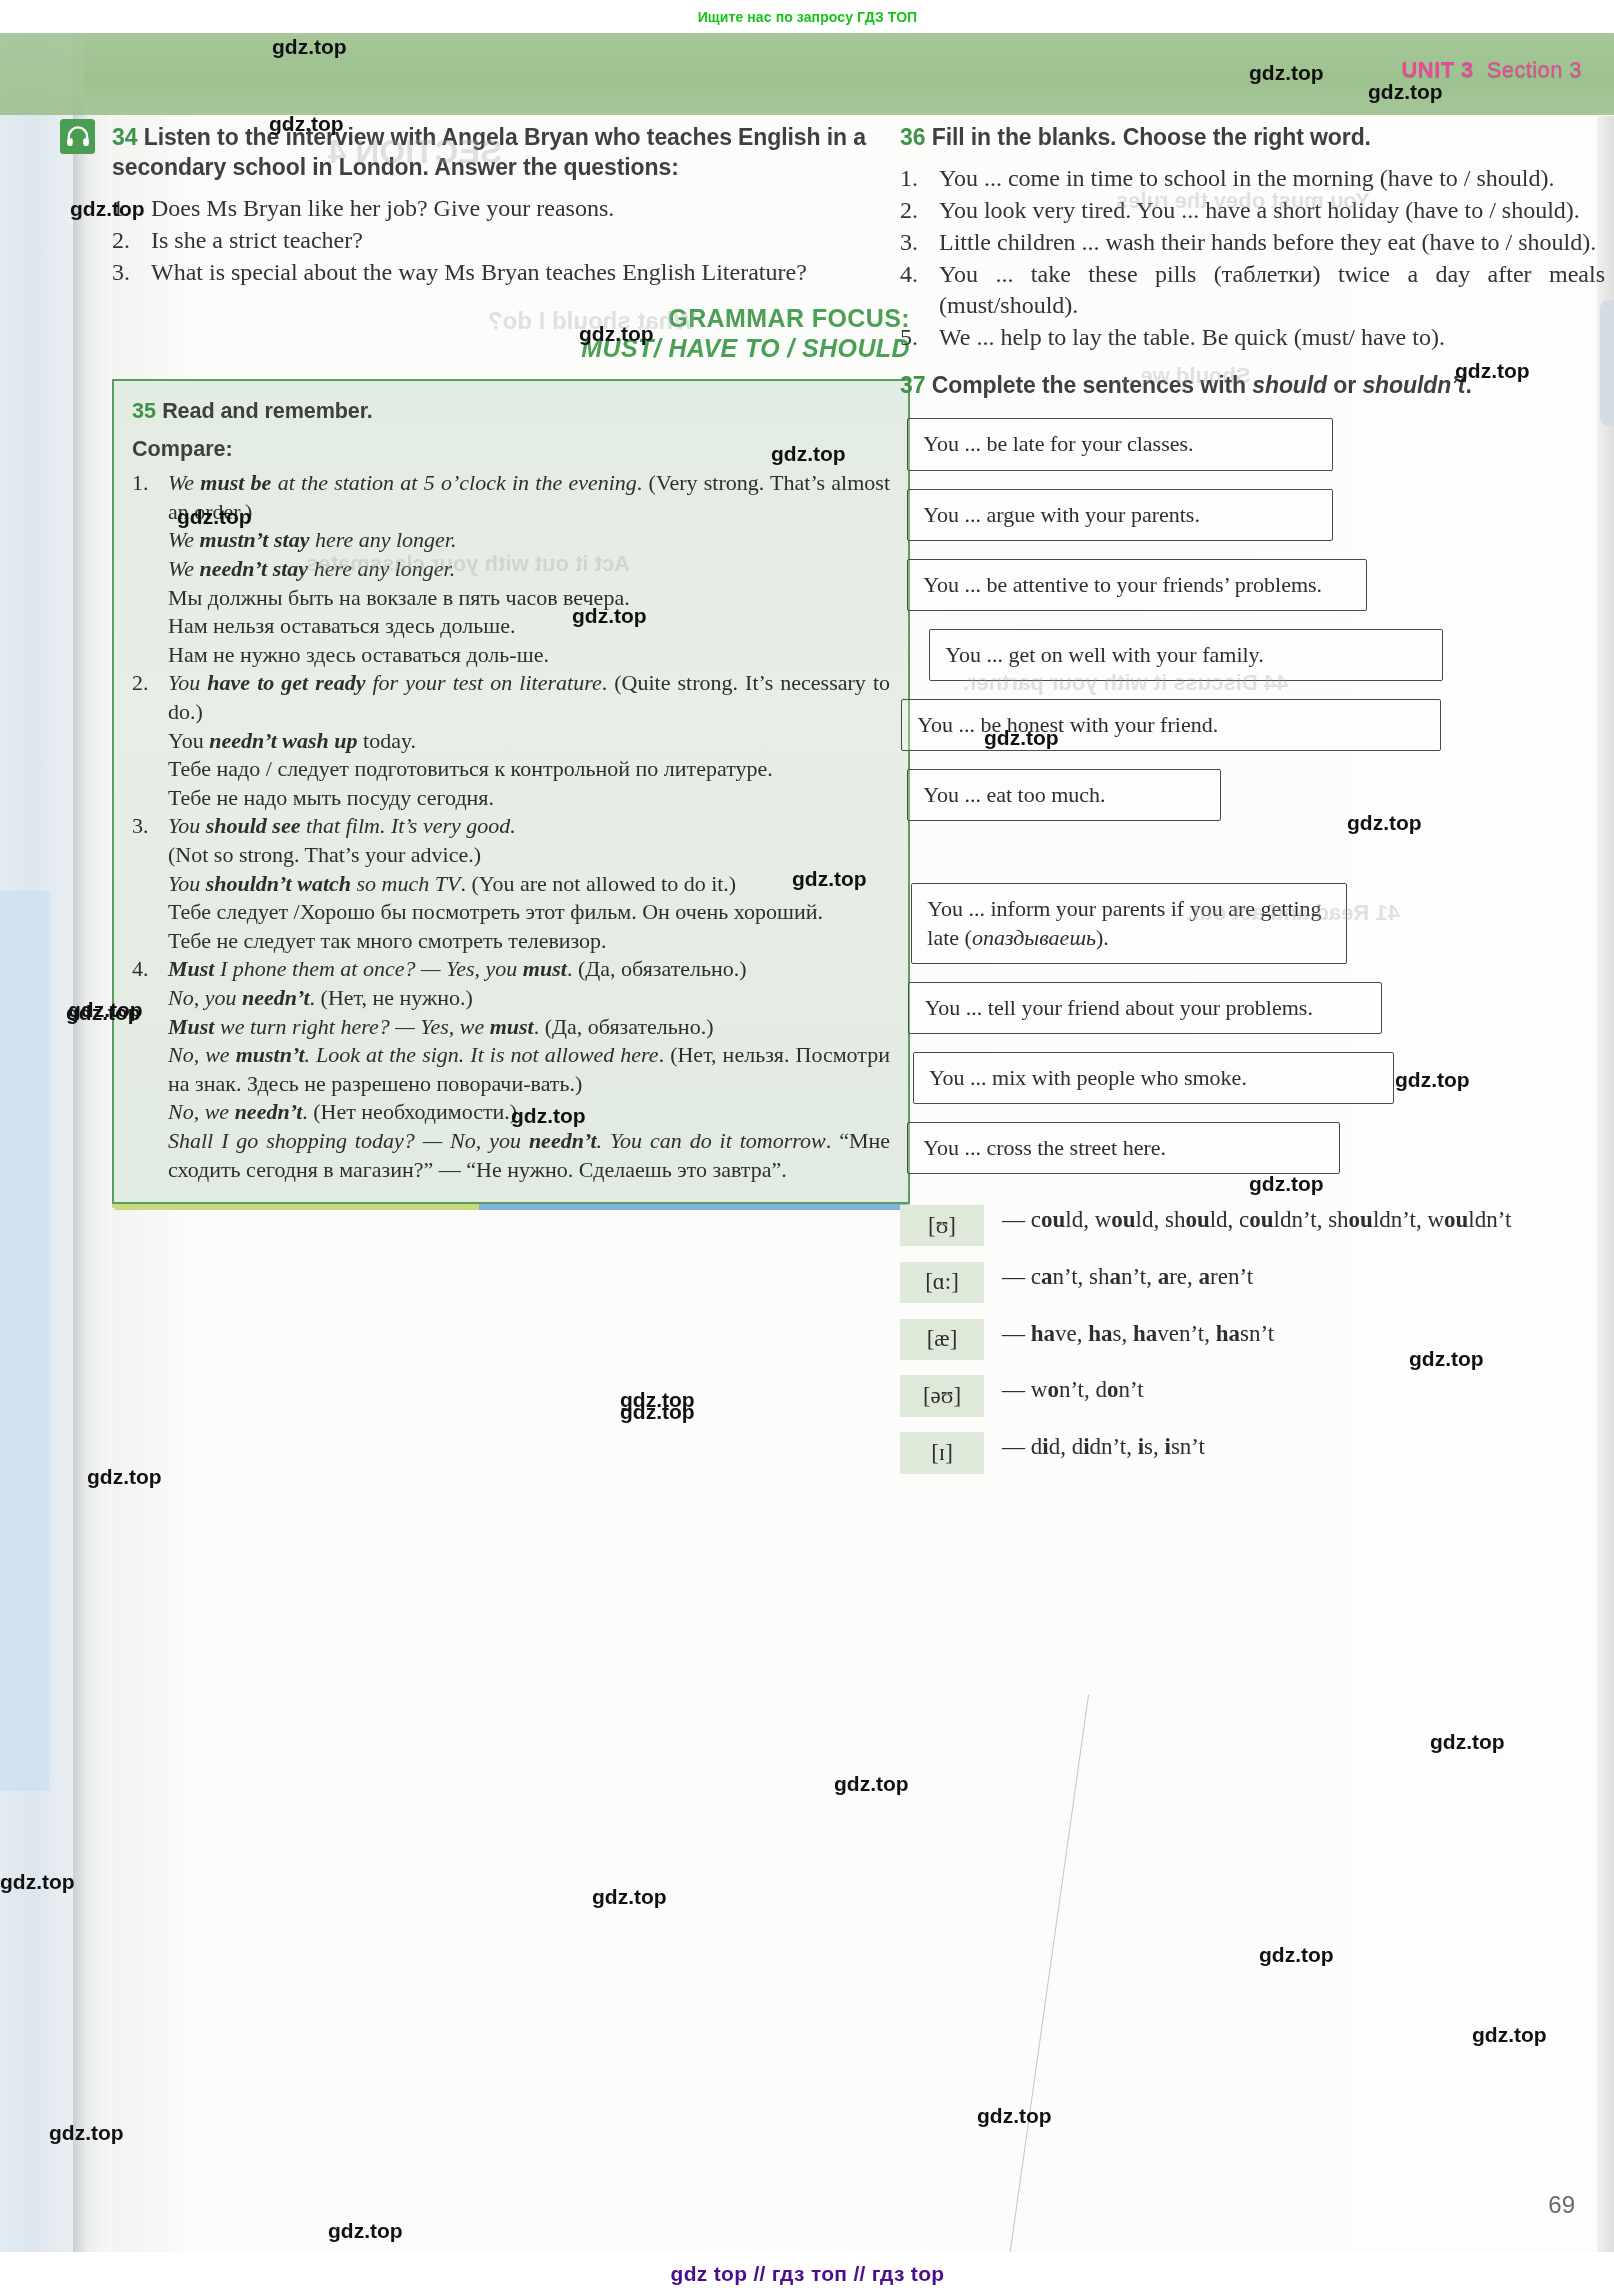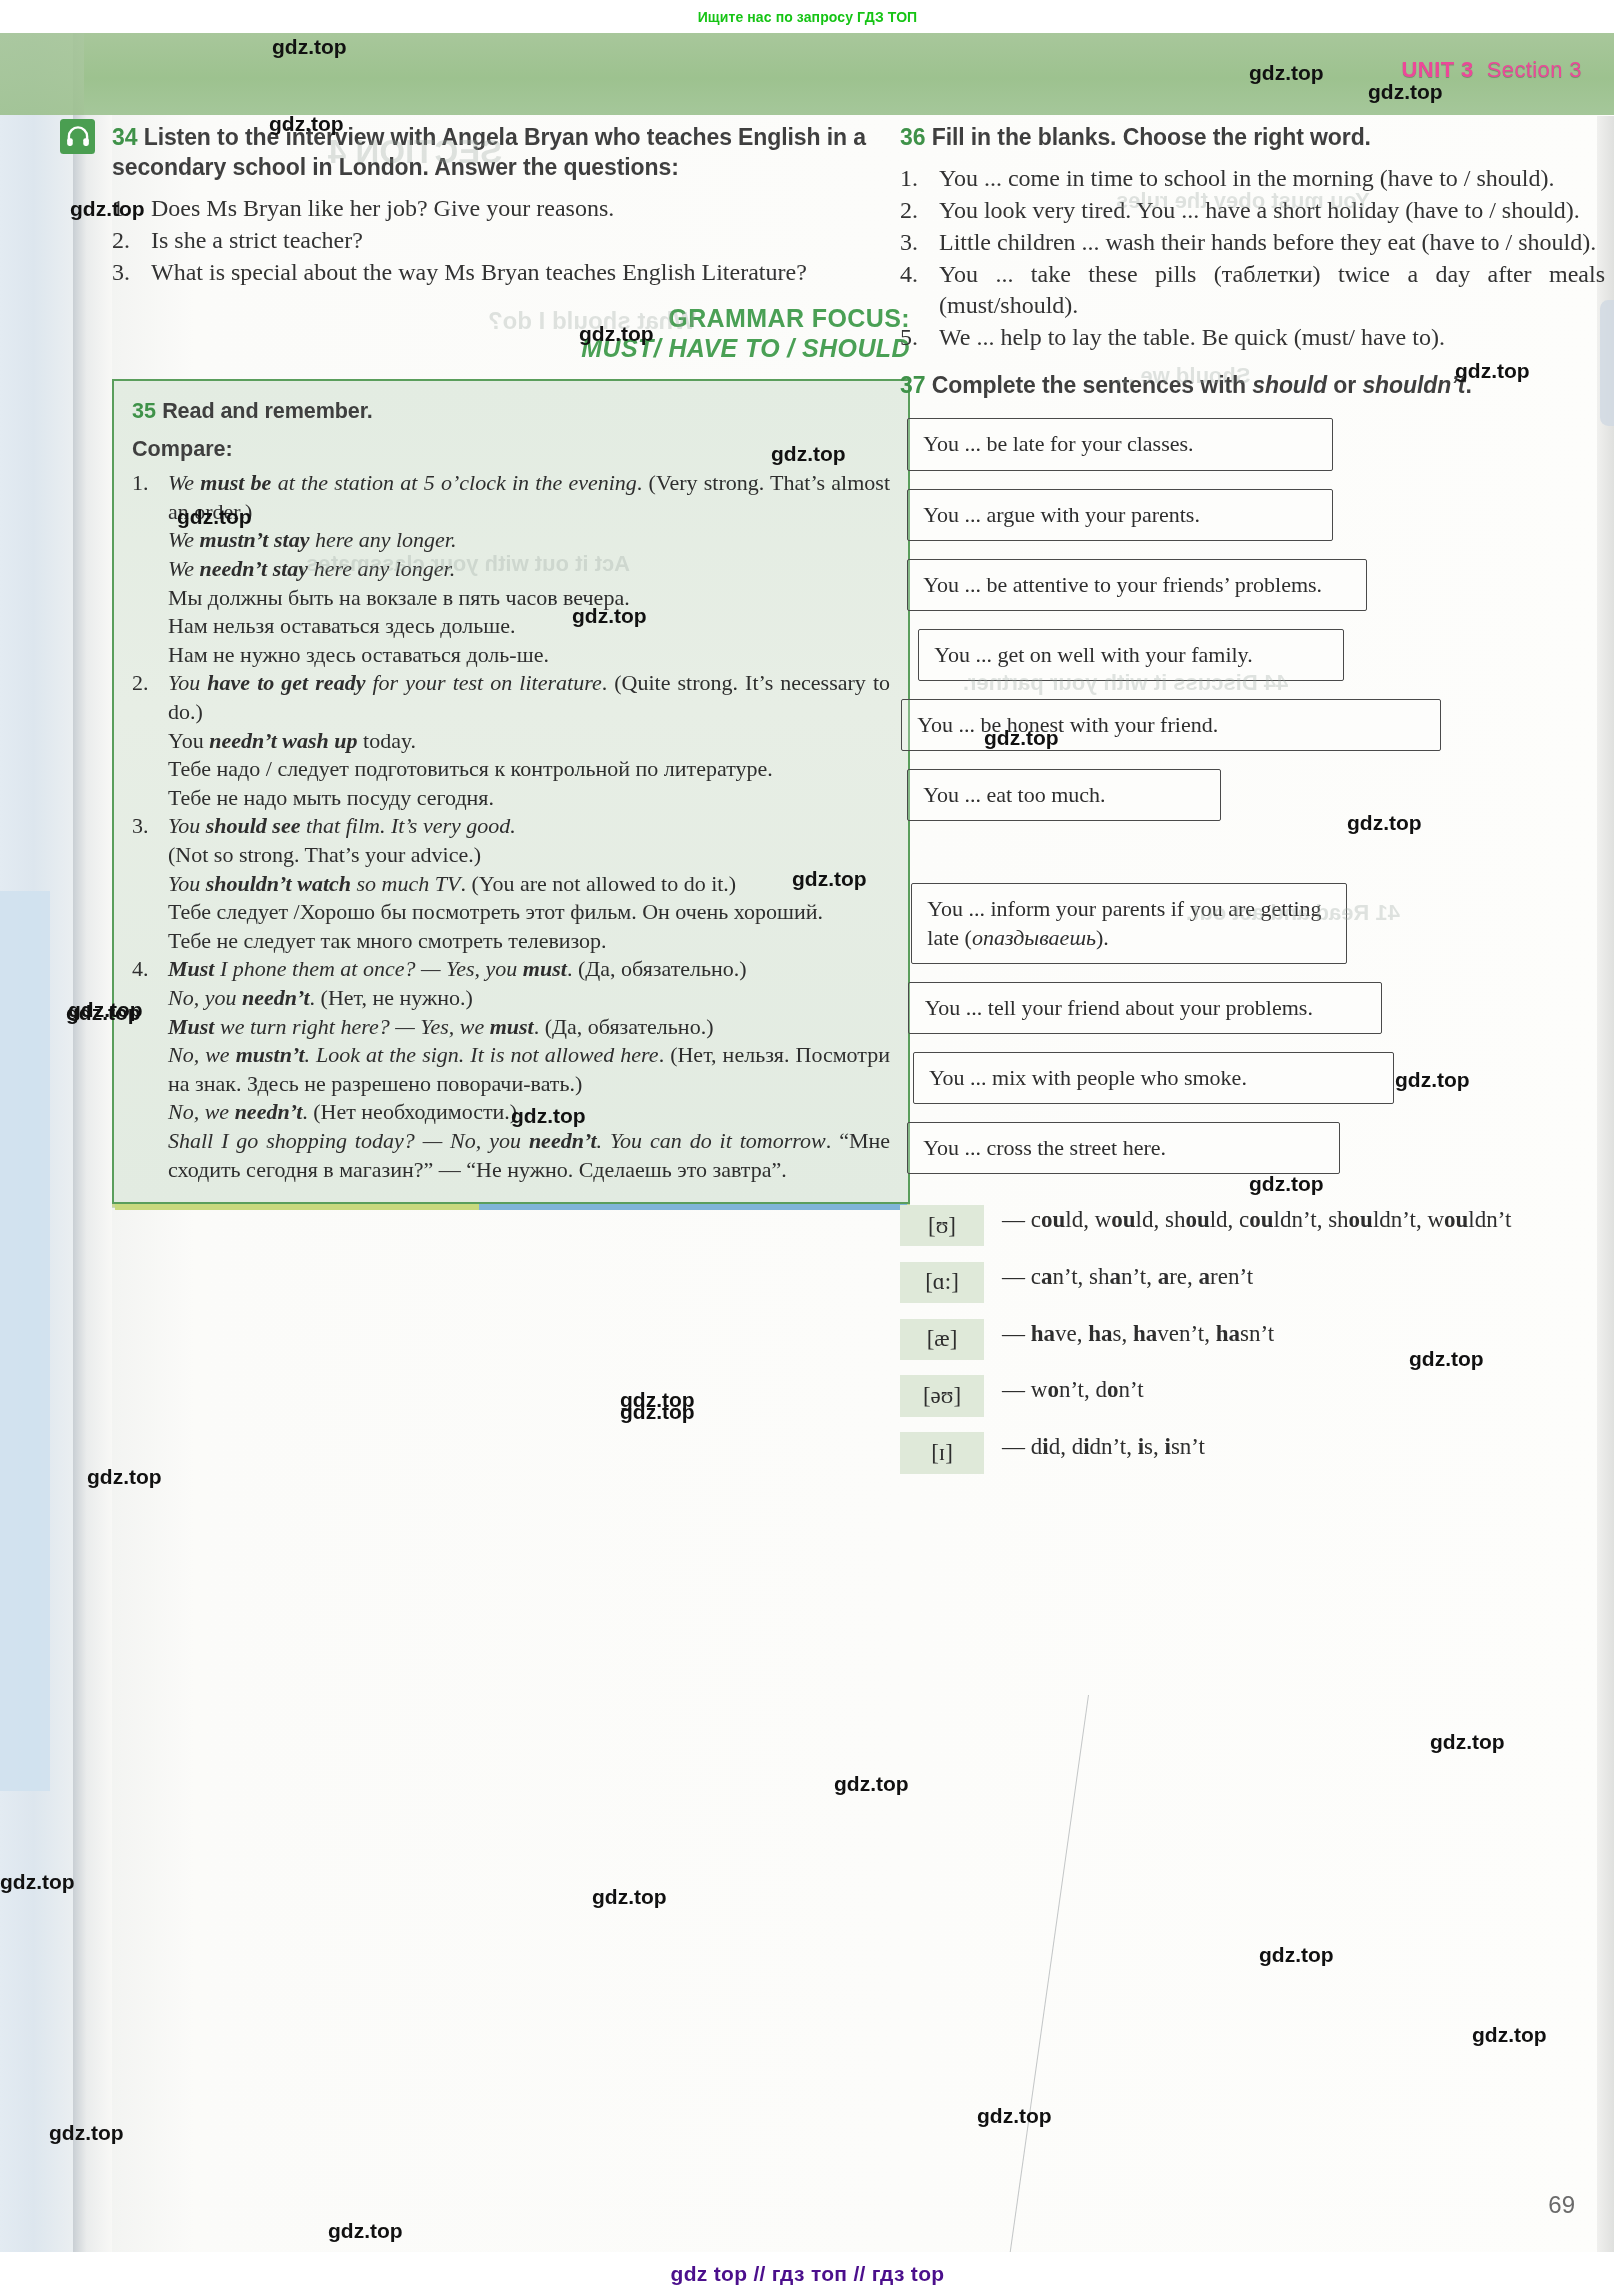--- a/index.html
+++ b/index.html
@@ -177,21 +177,21 @@
     font-size:22px;color:#2e2e2e;line-height:1.28;
     padding:11px 15.3px 11px 15.3px;
     margin-bottom:18px;
     display:inline-block;
     box-sizing:border-box;
   }
   .bubble i{font-style:italic;}
   .b1{width:426px;margin-left:7px;}
   .b2{width:426px;margin-left:7px;}
   .b3{width:460px;margin-left:7px;}
-  .b4{width:426px;margin-left:18px;}
+  .b4{width:514px;margin-left:29px;}
   .b5{width:540px;margin-left:1px;}
   .b6{width:314px;margin-left:7px;}
   .b7{width:436px;margin-left:11px;margin-top:44px;}
   .b8{width:474px;margin-left:8.4px;}
   .b9{width:481px;margin-left:12.6px;}
   .b10{width:433px;margin-left:7px;}
 
   
   .phon-list{margin-top:12.6px;}
   .phon-row{

